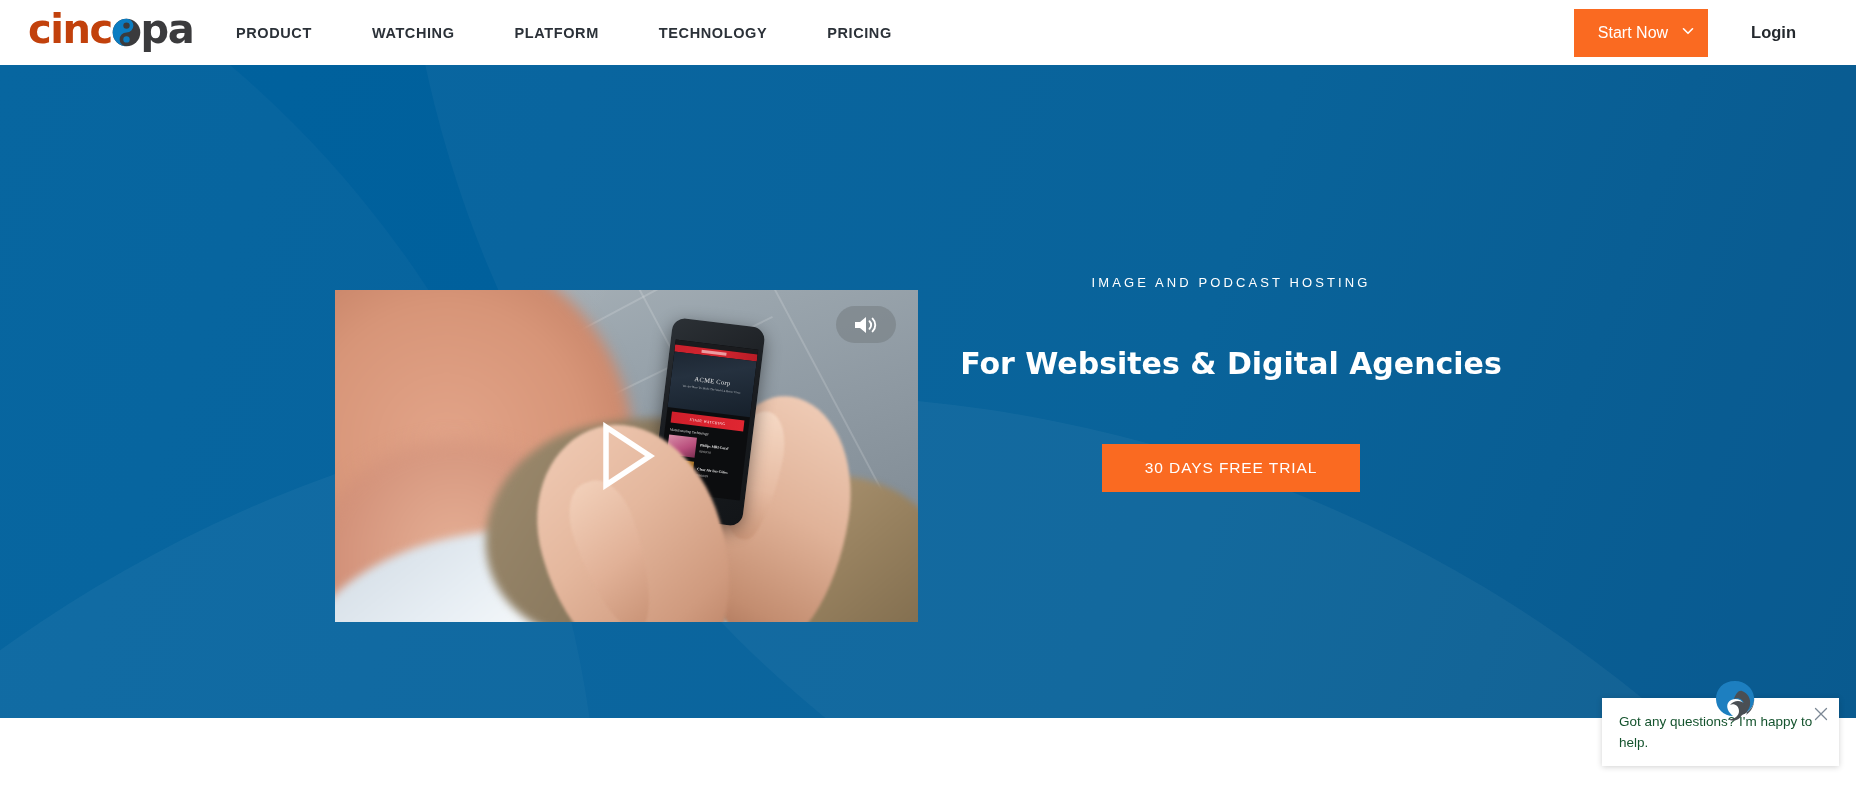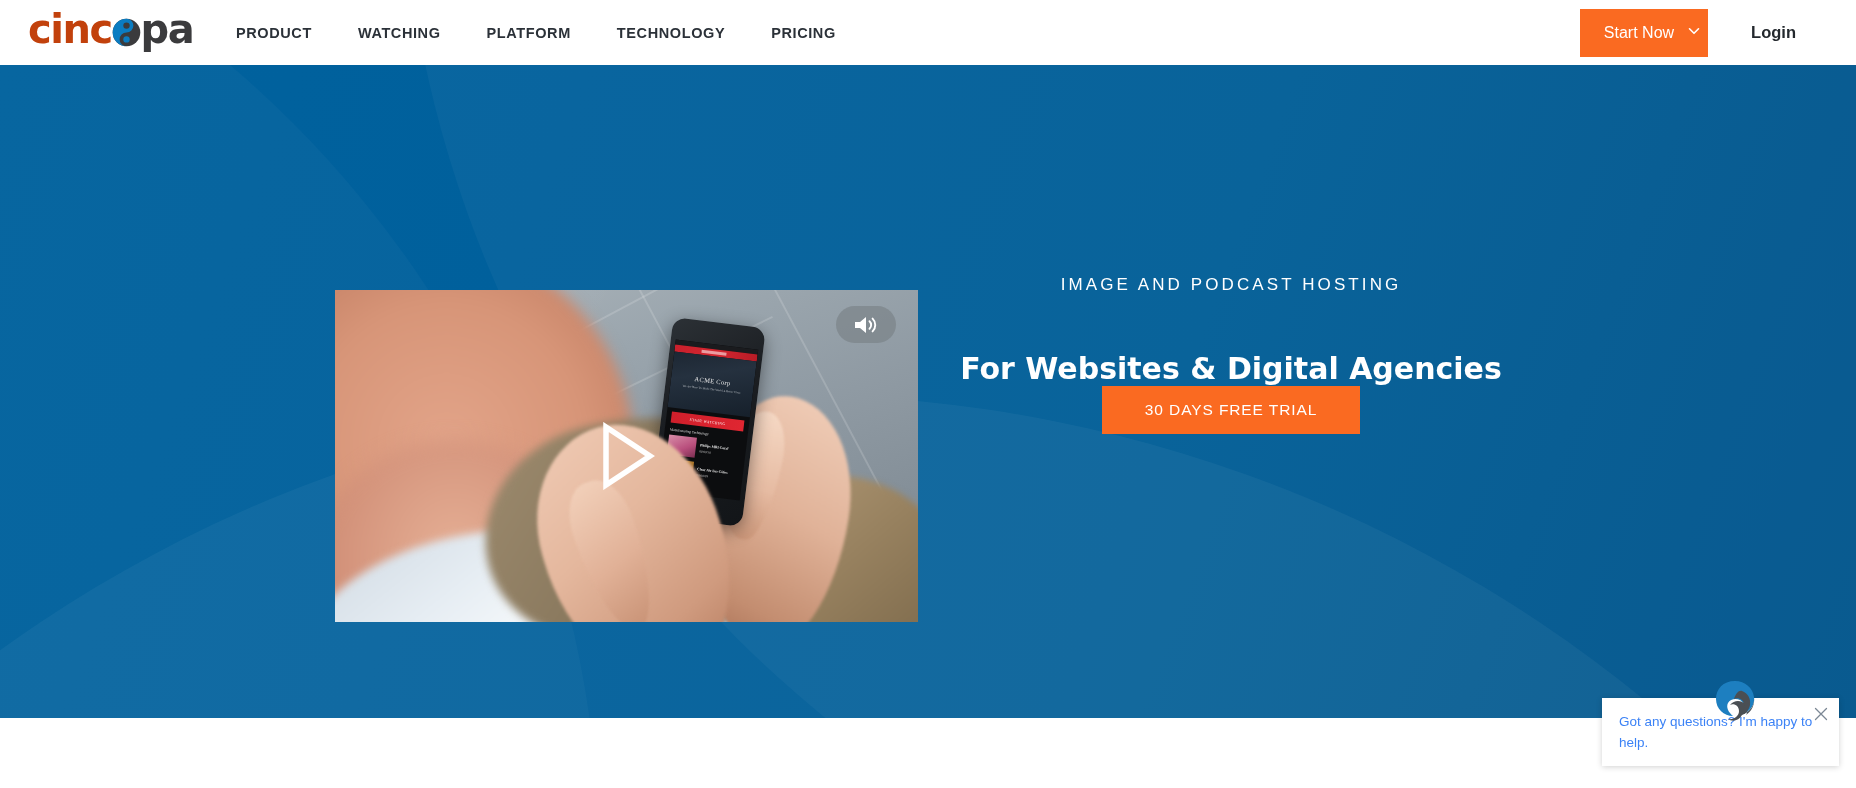--- a/index.html
+++ b/index.html
@@ -39,40 +39,40 @@
     margin:0 0px;
     top:3px;
     flex:0 0 auto;
   }
   .logo-mark svg { display:block; }
 
   .nav {
     position:absolute; left:236px; top:0;
     height:65px;
     display:flex; align-items:center;
-    gap:46px;
+    gap:60px;
   }
   .nav-item {
     font-size:14.5px; font-weight:bold;
     color:#2b3138;
     letter-spacing:0.6px;
     cursor:pointer;
     white-space:nowrap;
   }
 
   .header-right {
     position:absolute; right:0; top:0;
     height:65px;
     display:flex; align-items:center;
   }
   .start-now-btn {
     background:#fa6a21;
     color:#ffffff;
     height:48px;
-    padding:0 8px 0 24px;
+    padding:0 14px 0 24px;
     display:flex; align-items:center; gap:14px;
     font-size:16px;
     border:none; cursor:pointer;
     font-family:"Liberation Sans", sans-serif;
     margin-right:43px;
   }
   .chev {
     width:12px; height:12px;
     display:inline-block;
     position:relative; top:-2px;
@@ -324,21 +324,21 @@
   
   .hero-copy {
     position:absolute;
     left:952px; top:210px;
     width:558px;
     text-align:center;
     z-index:6;
   }
   .eyebrow {
     color:#ffffff;
-    font-size:17px;
+    font-size:13px;
     letter-spacing:3.1px;
     font-weight:normal;
     font-family:"Liberation Sans", sans-serif;
   }
   .hero-title {
     color:#ffffff;
     font-size:67px;
     font-weight:bold;
     letter-spacing:1.2px;
     margin-top:26px;
@@ -346,20 +346,21 @@
     font-family:"DejaVu Sans", sans-serif;
   }
   .hero-sub {
     color:#ffffff;
     font-size:30px;
     font-weight:bold;
     margin-top:56px;
     font-family:"DejaVu Sans", sans-serif;
   }
   .hero-btns {
+    margin-top:63px;
     display:flex; justify-content:center;
     gap:24px;
   }
   .cta {
     background:#fa6a21;
     color:#ffffff;
     border:none;
     height:48px;
     font-size:15.5px;
     letter-spacing:0.9px;
@@ -381,21 +382,21 @@
     position:absolute;
     left:0; top:20px;
     width:237px; height:68px;
     background:#ffffff;
     box-shadow:0 1px 6px rgba(0,0,0,0.18);
     padding:14px 16px 0 17px;
     cursor:pointer;
   }
   .chat-text {
     font-size:13.5px;
-    color:#3b82f6;
+    color:#14532d;
     line-height:1.55;
     font-family:"Liberation Sans", sans-serif;
     width:196px;
   }
   .chat-close {
     position:absolute;
     right:10px; top:28px;
     width:16px; height:16px;
     cursor:pointer;
     z-index:3;

